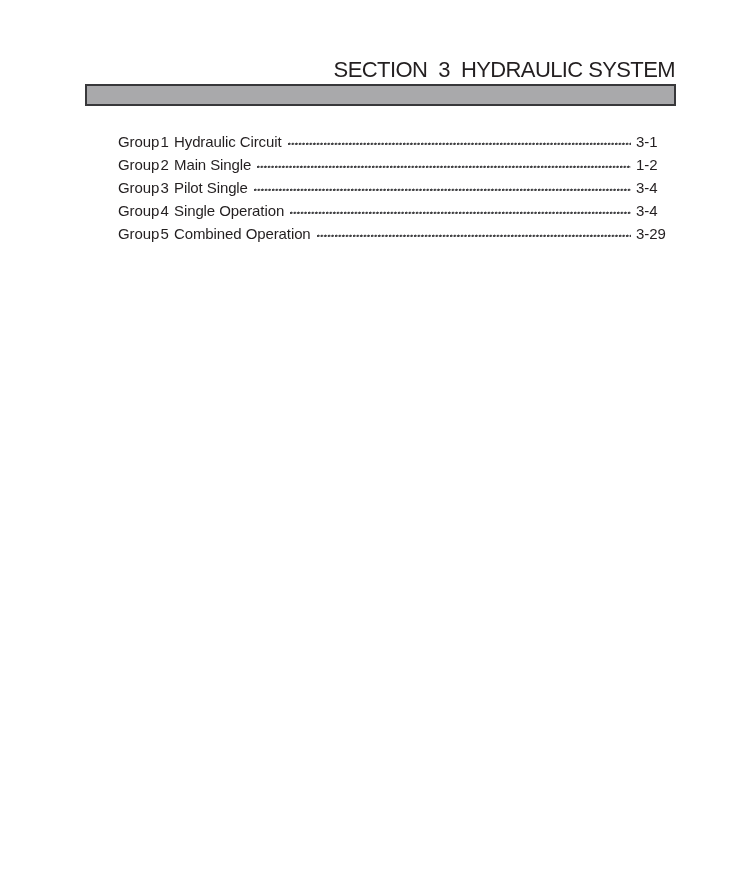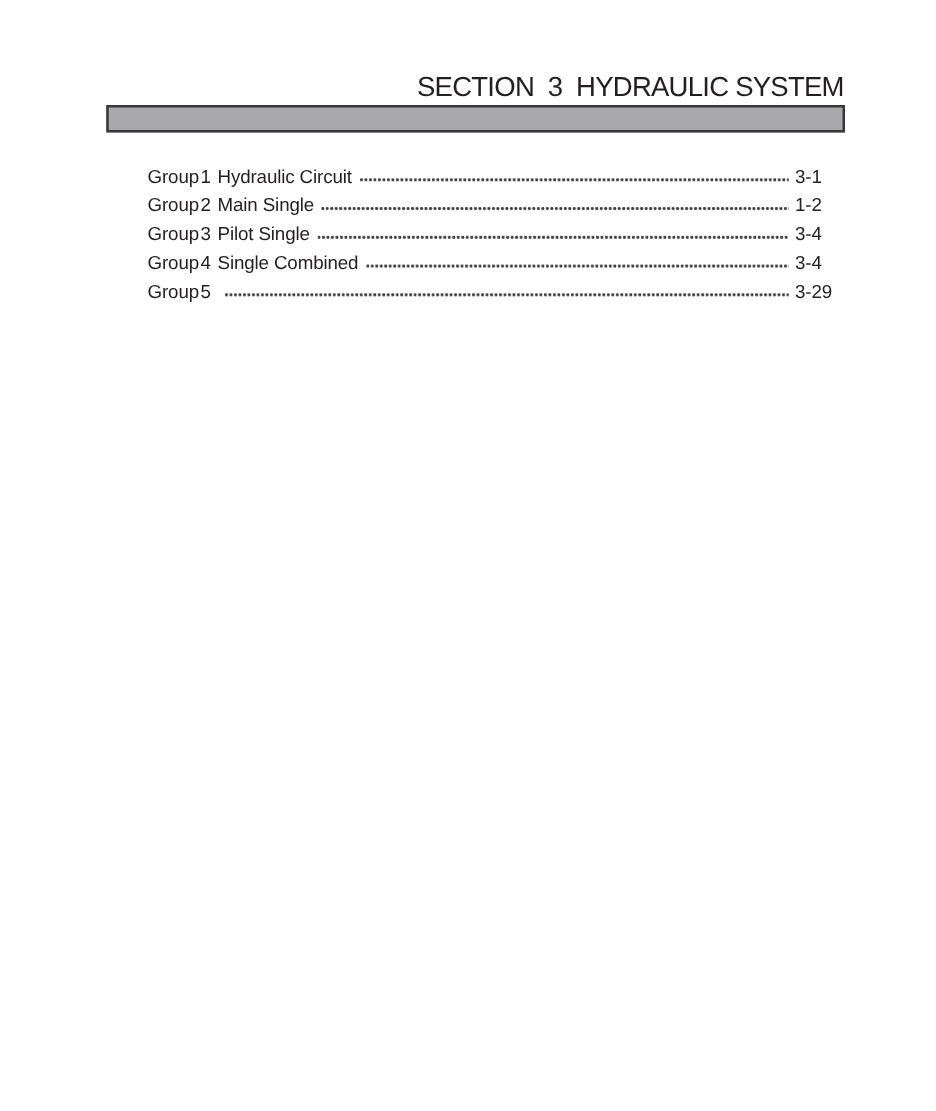--- a/index.html
+++ b/index.html
@@ -111,26 +111,27 @@
       <span class="col-group">Group</span>
       <span class="col-num">3</span>
       <span class="col-title">Pilot Single</span>
       <span class="leader"></span>
       <span class="col-page">3-4</span>
     </div>
 
     <div class="toc-row">
       <span class="col-group">Group</span>
       <span class="col-num">4</span>
-      <span class="col-title">Single Combined</span>
+      <span class="col-title">Single Operation</span>
       <span class="leader"></span>
       <span class="col-page">3-4</span>
     </div>
 
     <div class="toc-row">
       <span class="col-group">Group</span>
       <span class="col-num">5</span>
+      <span class="col-title">Combined Operation</span>
       <span class="leader"></span>
       <span class="col-page">3-29</span>
     </div>
 
   </div>
 </div>
 
 </body></html>

